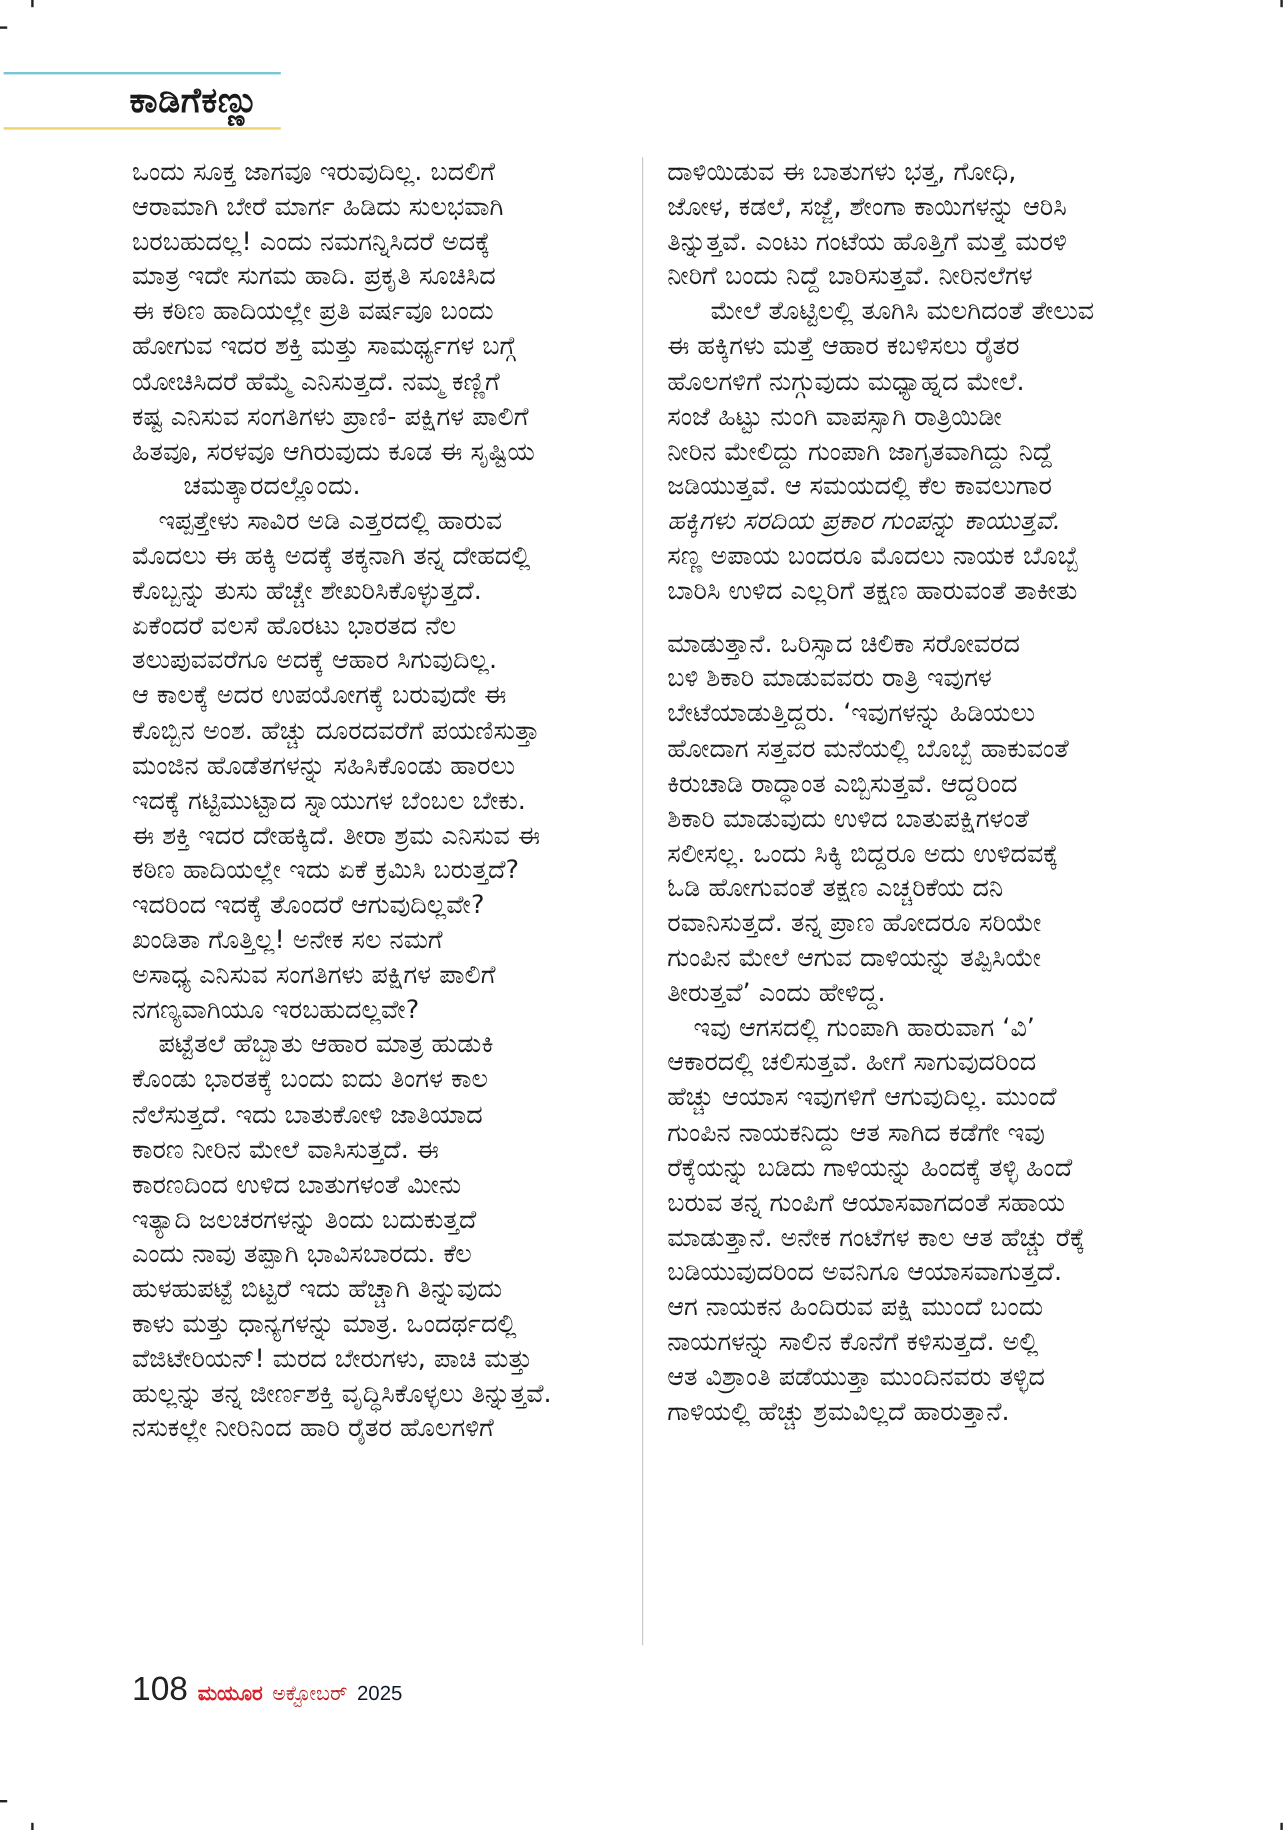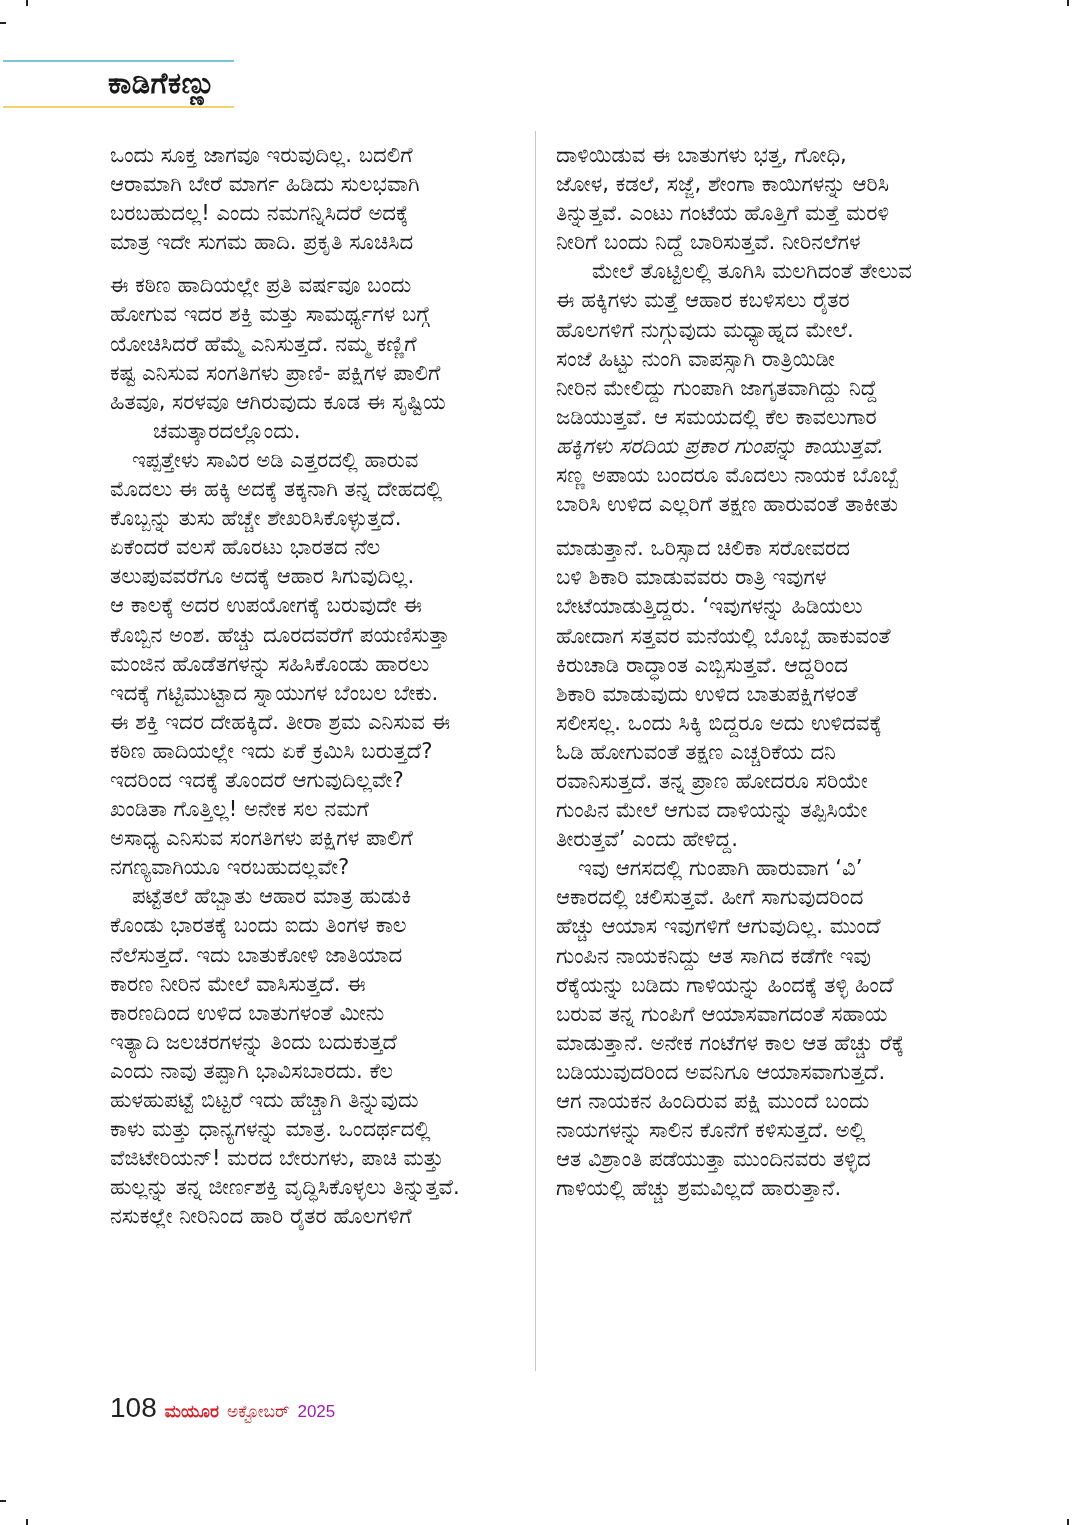--- a/index.html
+++ b/index.html
@@ -17,58 +17,58 @@
   .crop.br-v { right: 3px; top: 1519px; width: 2px; height: 6px; }
 
   .rule-top { position: absolute; left: 3px; top: 60px; width: 231px; height: 2px; background: #7cc4d8; }
   .rule-bottom { position: absolute; left: 3px; top: 106px; width: 231px; height: 2px; background: #f0d36a; }
   .section-title {
     position: absolute; left: 108px; top: 66px;
     font-size: 29px; font-weight: bold; color: #1a1a1a; letter-spacing: 0.5px;
   }
 
   .column {
-    position: absolute; top: 140px; width: 418px;
+    position: absolute; top: 128px; width: 418px;
     font-size: 21.2px; line-height: 29.1px;
     text-align: justify; text-align-last: left;
   }
   .col-left { left: 110px; }
   .col-right { left: 556px; }
   .col-divider { position: absolute; left: 535px; top: 131px; width: 1px; height: 1240px; background: #c8c8c8; }
 
   .line { display: block; white-space: nowrap; text-align-last: justify; text-align: justify; }
   .line.last { text-align-last: left; }
   .line.indent { padding-left: 22px; }
 
   .footer { position: absolute; left: 110px; top: 1392px; display: flex; align-items: baseline; gap: 8px; }
   .page-num { font-size: 28px; color: #222; font-family: "Liberation Sans", sans-serif; }
   .mag-name { font-size: 17px; font-weight: bold; color: #d6202a; }
   .issue-month { font-size: 17px; color: #b91c1c; }
-  .issue-year { font-size: 17px; color: #a21caf; font-family: "Liberation Sans", sans-serif; }
+  .issue-year { font-size: 17px; color: #0f172a; font-family: "Liberation Sans", sans-serif; }
 </style>
 </head>
 <body>
 
 <div class="crop tl-v"></div>
 <div class="crop tl-h"></div>
 <div class="crop tr-v"></div>
 <div class="crop bl-h"></div>
 <div class="crop bl-v"></div>
 <div class="crop br-v"></div>
 
 <div class="rule-top" style="background: rgb(124, 196, 216);"></div>
 <div class="section-title">ಕಾಡಿಗೆಕಣ್ಣು</div>
 <div class="rule-bottom" style="background: rgb(240, 211, 106);"></div>
 
 <div class="column col-left" id="col-left">
     <span class="line" style="display: block; word-spacing: 0px; text-align-last: left;">ಒಂದು ಸೂಕ್ತ ಜಾಗವೂ ಇರುವುದಿಲ್ಲ. ಬದಲಿಗೆ</span>
     <span class="line" style="display: block; word-spacing: 0px; text-align-last: left;">ಆರಾಮಾಗಿ ಬೇರೆ ಮಾರ್ಗ ಹಿಡಿದು ಸುಲಭವಾಗಿ</span>
     <span class="line" style="display: block; word-spacing: 0px; text-align-last: left;">ಬರಬಹುದಲ್ಲ! ಎಂದು ನಮಗನ್ನಿಸಿದರೆ ಅದಕ್ಕೆ</span>
     <span class="line" style="display: block; word-spacing: 0px; text-align-last: left;">ಮಾತ್ರ ಇದೇ ಸುಗಮ ಹಾದಿ. ಪ್ರಕೃತಿ ಸೂಚಿಸಿದ</span>
-    <span class="line" style="display: block; word-spacing: 0px; text-align-last: left; margin-top: 14px;">ಈ ಕಠಿಣ ಹಾದಿಯಲ್ಲೇ ಪ್ರತಿ ವರ್ಷವೂ ಬಂದು</span>
+    <span class="line" style="display: block; word-spacing: 0px; text-align-last: left;">ಈ ಕಠಿಣ ಹಾದಿಯಲ್ಲೇ ಪ್ರತಿ ವರ್ಷವೂ ಬಂದು</span>
     <span class="line" style="display: block; word-spacing: 0px; text-align-last: left;">ಹೋಗುವ ಇದರ ಶಕ್ತಿ ಮತ್ತು ಸಾಮರ್ಥ್ಯಗಳ ಬಗ್ಗೆ</span>
     <span class="line" style="display: block; word-spacing: 0px; text-align-last: left;">ಯೋಚಿಸಿದರೆ ಹೆಮ್ಮೆ ಎನಿಸುತ್ತದೆ. ನಮ್ಮ ಕಣ್ಣಿಗೆ</span>
     <span class="line" style="display: block; word-spacing: 0px; text-align-last: left;">ಕಷ್ಟ ಎನಿಸುವ ಸಂಗತಿಗಳು ಪ್ರಾಣಿ- ಪಕ್ಷಿಗಳ ಪಾಲಿಗೆ</span>
     <span class="line" style="display: block; word-spacing: 0px; text-align-last: left;">ಹಿತವೂ, ಸರಳವೂ ಆಗಿರುವುದು ಕೂಡ ಈ ಸೃಷ್ಟಿಯ</span>
     <span class="line last" style="display: block; margin-left: 43px;">ಚಮತ್ಕಾರದಲ್ಲೊಂದು.</span>
     <span class="line indent" style="display: block; word-spacing: 0px; text-align-last: left;">ಇಪ್ಪತ್ತೇಳು ಸಾವಿರ ಅಡಿ ಎತ್ತರದಲ್ಲಿ ಹಾರುವ</span>
     <span class="line" style="display: block; word-spacing: 0px; text-align-last: left;">ಮೊದಲು ಈ ಹಕ್ಕಿ ಅದಕ್ಕೆ ತಕ್ಕನಾಗಿ ತನ್ನ ದೇಹದಲ್ಲಿ</span>
     <span class="line" style="display: block; word-spacing: 0px; text-align-last: left;">ಕೊಬ್ಬನ್ನು ತುಸು ಹೆಚ್ಚೇ ಶೇಖರಿಸಿಕೊಳ್ಳುತ್ತದೆ.</span>
     <span class="line" style="display: block; word-spacing: 0px; text-align-last: left;">ಏಕೆಂದರೆ ವಲಸೆ ಹೊರಟು ಭಾರತದ ನೆಲ</span>
     <span class="line" style="display: block; word-spacing: 0px; text-align-last: left;">ತಲುಪುವವರೆಗೂ ಅದಕ್ಕೆ ಆಹಾರ ಸಿಗುವುದಿಲ್ಲ.</span>

